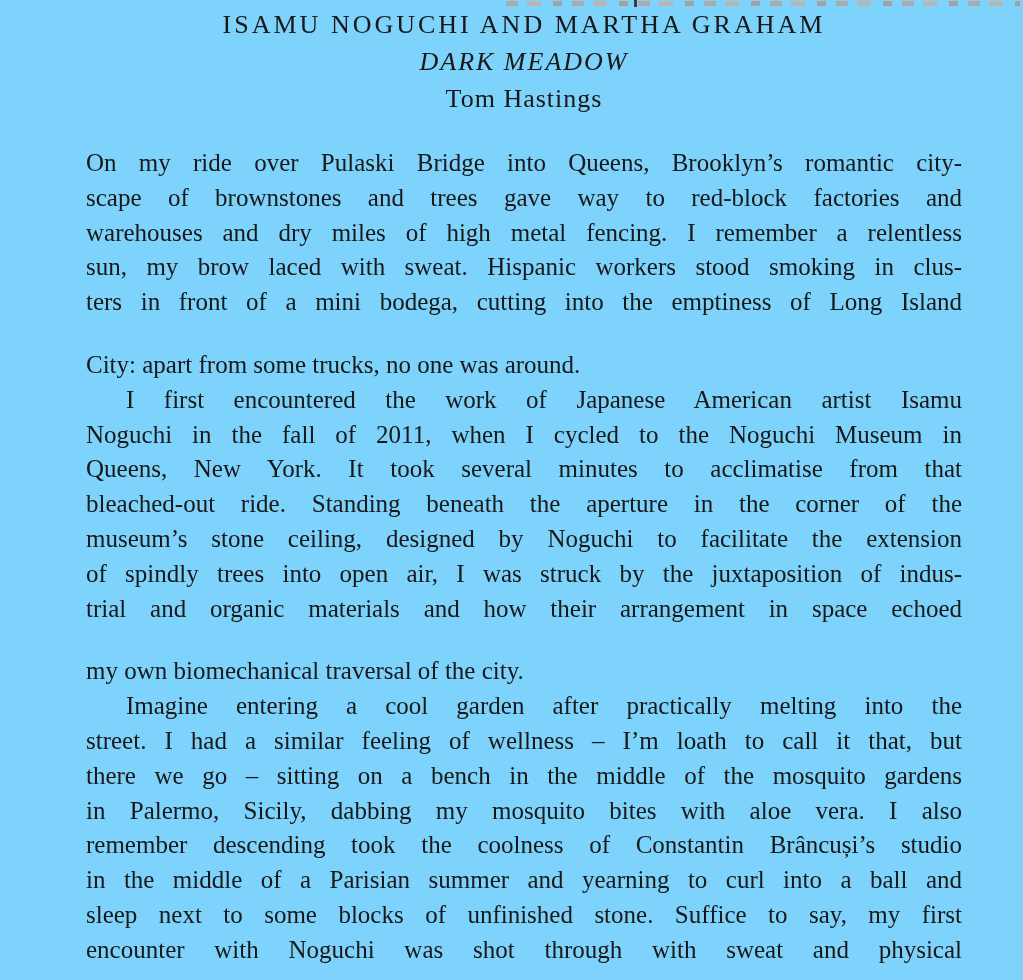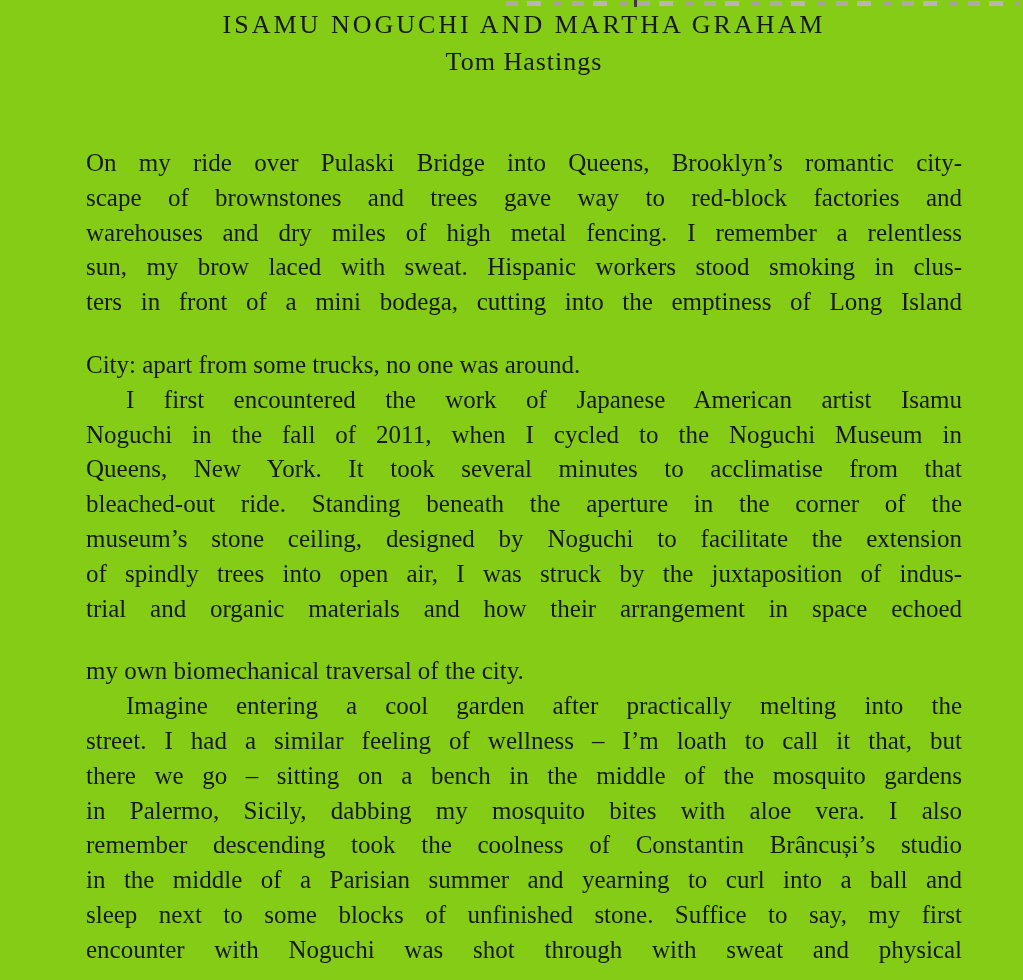--- a/index.html
+++ b/index.html
@@ -4,21 +4,21 @@
 <style>
   html, body {
     margin: 0;
     padding: 0;
     background: #ffffff;
   }
   .page {
     position: relative;
     width: 1023px;
     height: 980px;
-    background: #84cc16;
+    background: #7dd3fc;
     overflow: hidden;
     color: #181818;
     font-family: "Liberation Serif", serif;
   }
   
   .clipped-fragment {
     position: absolute;
     top: 1px;
     left: 506px;
     width: 514px;
@@ -89,20 +89,21 @@
 <body>
 
 <div class="page">
 
   <div class="clipped-fragment">
     <span class="tick"></span>
   </div>
 
   <header class="chapter-header">
     <div class="chapter-title">ISAMU NOGUCHI AND MARTHA GRAHAM</div>
+    <div class="chapter-subtitle">DARK MEADOW</div>
     <div class="chapter-author">Tom Hastings</div>
   </header>
 
   <article class="body-text" id="article">
       <div class="paragraph">
         <div class="line">On my ride over Pulaski Bridge into Queens, Brooklyn’s romantic city-</div>
         <div class="line">scape of brownstones and trees gave way to red-block factories and</div>
         <div class="line">warehouses and dry miles of high metal fencing. I remember a relentless</div>
         <div class="line">sun, my brow laced with sweat. Hispanic workers stood smoking in clus-</div>
         <div class="line">ters in front of a mini bodega, cutting into the emptiness of Long Island</div>

